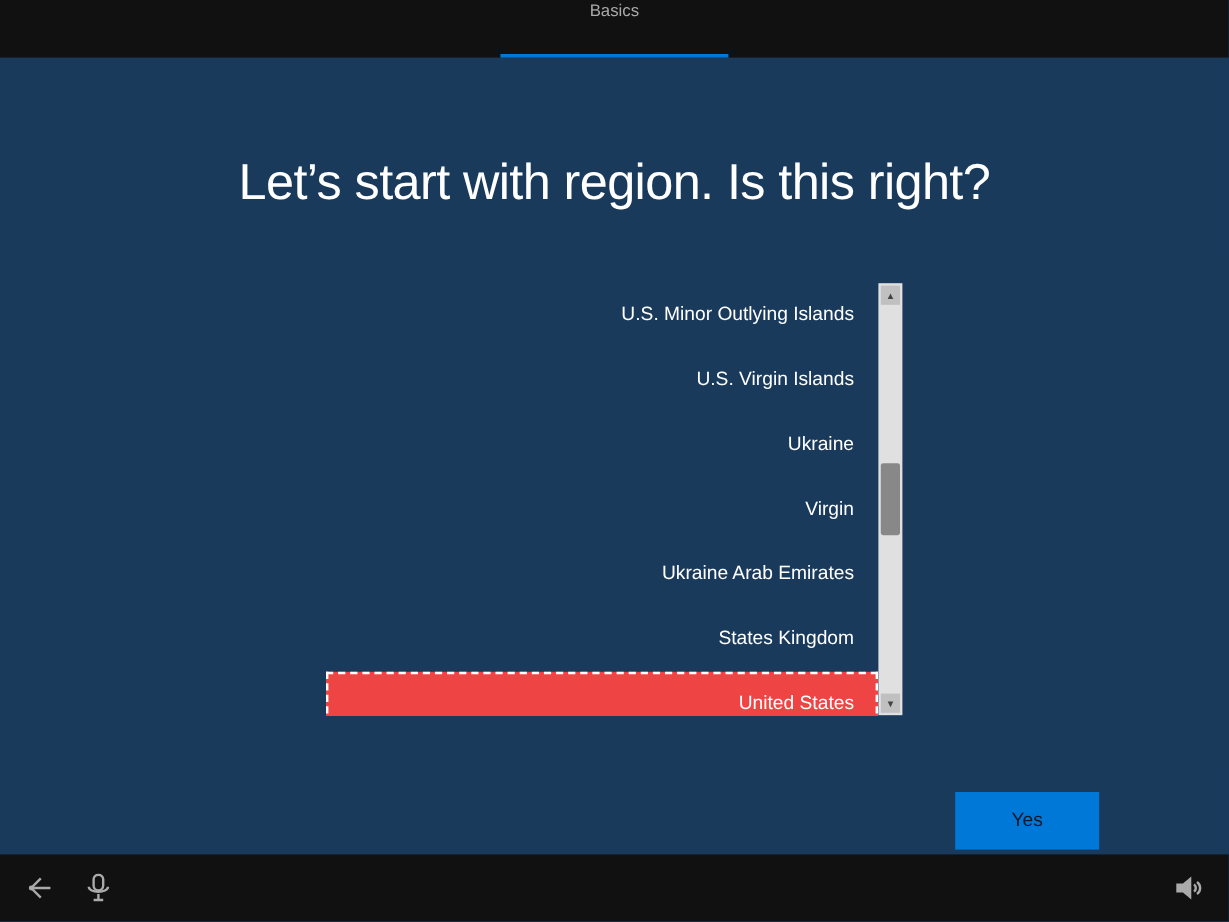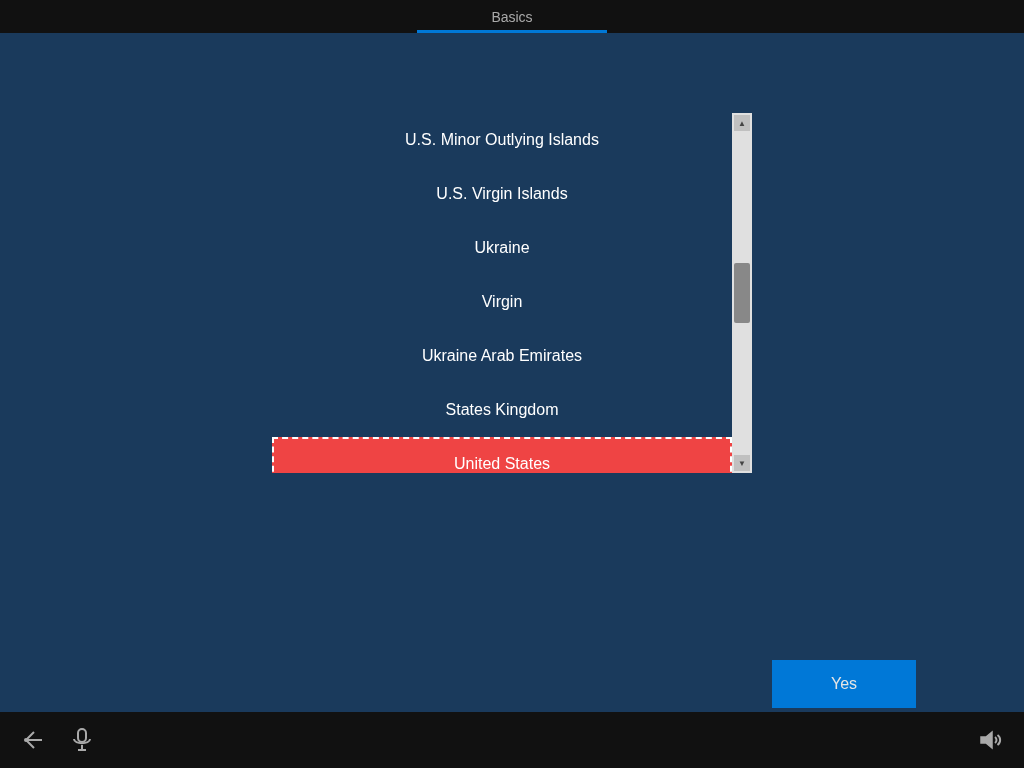--- a/index.html
+++ b/index.html
@@ -14,24 +14,23 @@
       background-color: #1a3a5c;
       font-family: 'Segoe UI', Arial, sans-serif;
       color: white;
       overflow: hidden;
       position: relative;
     }
 
     
     .top-bar {
       width: 100%;
-      height: 33px;
+      height: 48px;
       background-color: #111111;
       display: flex;
-      align-items: center;
       justify-content: center;
       position: relative;
     }
 
     .top-bar-title {
       color: #aaaaaa;
       font-size: 14px;
       font-weight: 400;
     }
 
@@ -109,40 +108,40 @@
     }
 
     .list-item {
       padding: 18px 20px;
       font-size: 16px;
       color: #ffffff;
       cursor: pointer;
       background-color: transparent;
       border: none;
       width: 100%;
-      text-align: center;
+      text-align: right;
       font-family: 'Segoe UI', Arial, sans-serif;
       font-weight: 300;
     }
 
     .list-item.selected {
       background-color: #ef4444;
       outline: 2px dashed #ffffff;
       outline-offset: -2px;
     }
 
     
     .yes-button {
       position: absolute;
       bottom: 60px;
       right: 108px;
-      width: 144px;
+      width: 120px;
       height: 48px;
       background-color: #0078d7;
-      color: #e5e5e5;
+      color: #0f172a;
       border: none;
       font-size: 16px;
       font-weight: 400;
       cursor: pointer;
       font-family: 'Segoe UI', Arial, sans-serif;
     }
 
     
     .bottom-bar {
       position: absolute;
@@ -182,20 +181,21 @@
   </style>
 </head>
 <body>
 
 <div class="top-bar">
   <span class="top-bar-title">Basics</span>
   <div class="top-bar-underline"></div>
 </div>
 
 <div class="main-content">
+  <h1 class="page-title">Let’s start with region. Is this right?</h1>
 
   <div class="list-container">
     <div class="region-list" id="region-list">
       
     <button class="list-item">U.S. Minor Outlying Islands</button><button class="list-item">U.S. Virgin Islands</button><button class="list-item">Ukraine</button><button class="list-item">Virgin</button><button class="list-item">Ukraine Arab Emirates</button><button class="list-item">States Kingdom</button><button class="list-item selected">United States</button></div>
     <div class="scrollbar-track">
       <div class="scrollbar-btn">▲</div>
       <div class="scrollbar-thumb"></div>
       <div class="scrollbar-btn">▼</div>
     </div>

